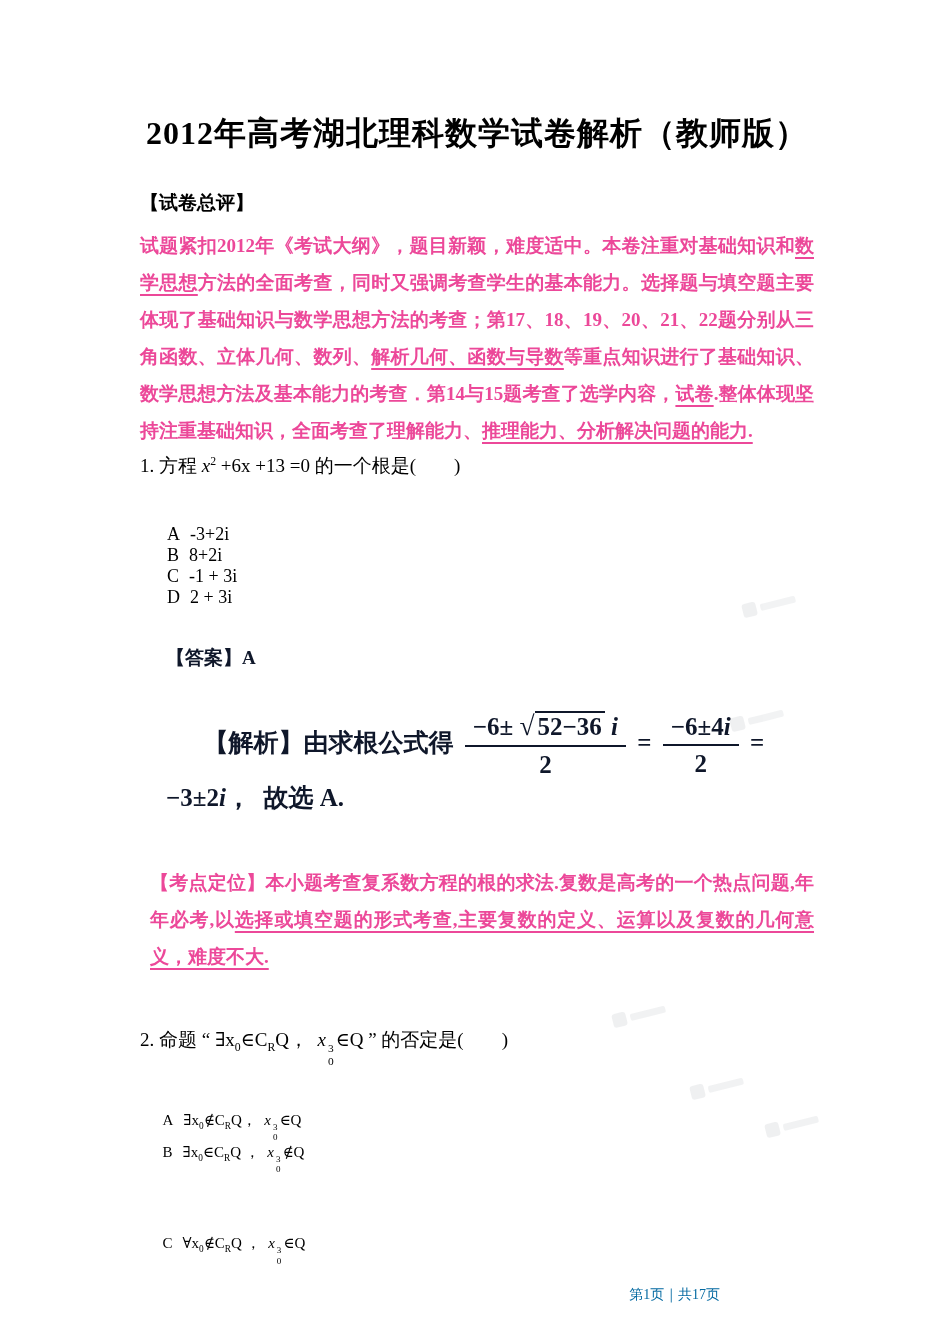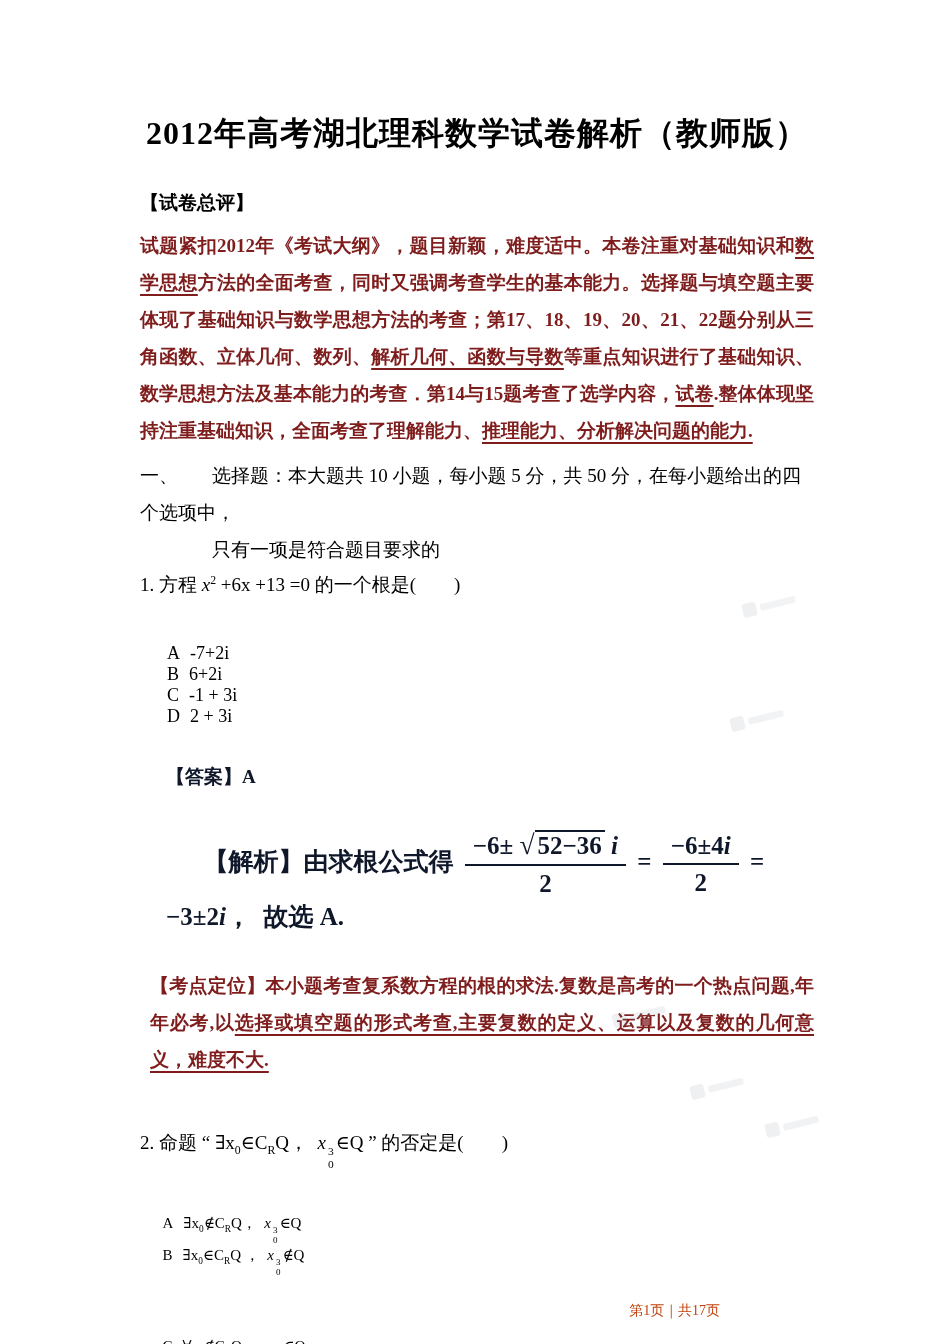--- a/index.html
+++ b/index.html
@@ -5,39 +5,39 @@
 <style>
   html,body{margin:0;padding:0;}
   body{
     width:950px;height:1344px;background:#ffffff;position:relative;overflow:hidden;
     font-family:"Liberation Serif","DejaVu Serif",serif;color:#000;
   }
   .page{position:absolute;inset:0;padding:112px 136px 0 140px;box-sizing:border-box;}
   .title{font-size:32px;font-weight:bold;text-align:center;margin:0 0 34px 0;letter-spacing:1px;}
   .overview-heading{font-size:19px;font-weight:bold;margin:0 0 11px 0;font-family:Liberation Mono, monospace;}
   .red{color:#0f172a;}
-  .red-para{color:#7f1d1d;font-weight:bold;font-size:19px;line-height:37px;text-align:justify;margin:0;}
+  .red-para{color:#ec4899;font-weight:bold;font-size:19px;line-height:37px;text-align:justify;margin:0;}
   .u{text-decoration:underline;text-underline-offset:5px;text-decoration-thickness:1.5px;}
   .intro{font-size:19px;line-height:37px;margin-top:8px;}
   .intro .marker{display:inline-block;width:72px;}
   .intro-line2{margin-left:72px;}
   .mathline{white-space:pre-wrap;}
   .stem{font-size:19px;margin-top:4px;}
   .q1-options{margin-top:24px;font-size:18px;}
   .q1-options .opt{margin-right:32px;display:inline-block;}
   .opt-label{margin-right:10px;}
   .ans-line{font-size:19px;margin-top:16px;font-weight:bold;}
   .analysis-line{font-size:25px;margin-top:10px;font-weight:bold;}
   .q1-indent{margin-left:26px;}
-  .concept{margin-top:6px;}
+  .concept{margin-top:22px;}
   .concept-q1{margin-left:10px;}
   .q2{margin-top:52px;}
   .q2-row{font-size:15px;margin-top:26px;}
   .optA{display:inline-block;width:205px;}
-  .footer{position:absolute;bottom:24px;right:230px;font-size:14px;color:#c2410c;}
+  .footer{position:absolute;bottom:40px;right:230px;font-size:14px;color:#0369a1;}
   
   i{font-style:italic;}
   sub,sup{font-size:0.62em;}
   .supsub{display:inline-flex;flex-direction:column;align-items:flex-start;font-size:0.6em;line-height:1.15;vertical-align:-0.55em;margin:0 2px;}
   .frac{display:inline-flex;flex-direction:column;text-align:center;vertical-align:middle;margin:0 5px;line-height:1.25;}
   .frac>.num{border-bottom:2px solid currentColor;padding:0 8px 2px 8px;}
   .frac>.den{padding-top:2px;}
   .sqrt{white-space:nowrap;}
   .sqrt .sqrt-sym{font-size:1.1em;}
   .sqrt .rad{border-top:2px solid currentColor;padding:0 3px;font-family:Liberation Serif, serif;}
@@ -50,31 +50,27 @@
 <body>
 
 <div class="page">
 
   <h1 class="title">2012年高考湖北理科数学试卷解析（教师版）</h1>
 
   <div class="overview-heading">【试卷总评】</div>
 
   <p class="red-para"><span>试题紧扣2012年《考试大纲》，题目新颖，难度适中。本卷注重对基础知识和</span><span class="u">数学思想</span><span>方法的全面考查，同时又强调考查学生的基本能力。选择题与填空题主要体现了基础知识与数学思想方法的考查；第17、18、19、20、21、22题分别从三角函数、立体几何、数列、</span><span class="u">解析几何、函数与导数</span><span>等重点知识进行了基础知识、数学思想方法及基本能力的考查．第14与15题考查了选学内容，</span><span class="u">试卷</span><span>.整体体现坚持注重基础知识，全面考查了理解能力、</span><span class="u">推理能力、分析解决问题的能力.</span></p>
 
-  <div class="intro">
-    <span class="marker">一、</span><span>选择题：本大题共 10 小题，每小题 5 分，共 50 分，在每小题给出的四个选项中，</span>
-    <div class="intro-line2">只有一项是符合题目要求的</div>
-  </div>
 
   <div class="q">
     <div class="stem mathline">1. 方程 <i>x</i><sup>2</sup> +6x +13 =0 的一个根是(        )</div>
 
     <div class="q1-options mathline">
-      <span class="opt"><span class="opt-label">A</span><span>-7+2i</span></span>
-      <span class="opt"><span class="opt-label">B</span><span>6+2i</span></span>
+      <span class="opt"><span class="opt-label">A</span><span>-3+2i</span></span>
+      <span class="opt"><span class="opt-label">B</span><span>8+2i</span></span>
       <span class="opt"><span class="opt-label">C</span><span>-1 + 3i</span></span>
       <span class="opt"><span class="opt-label">D</span><span>2 + 3i</span></span>
     </div>
 
     <div class="ans-line red q1-indent">
       <span>【答案】</span><span>A</span>
     </div>
 
     <div class="analysis-line red q1-indent mathline">
       <span>【解析】</span><span>由求根公式得 <span class="frac"><span class="num">−6± <span class="sqrt"><span class="sqrt-sym">√</span><span class="rad">52−36</span></span> <i>i</i></span><span class="den">2</span></span> = <span class="frac"><span class="num">−6±4<i>i</i></span><span class="den">2</span></span> = −3±2<i>i</i>，  故选 A.</span>

